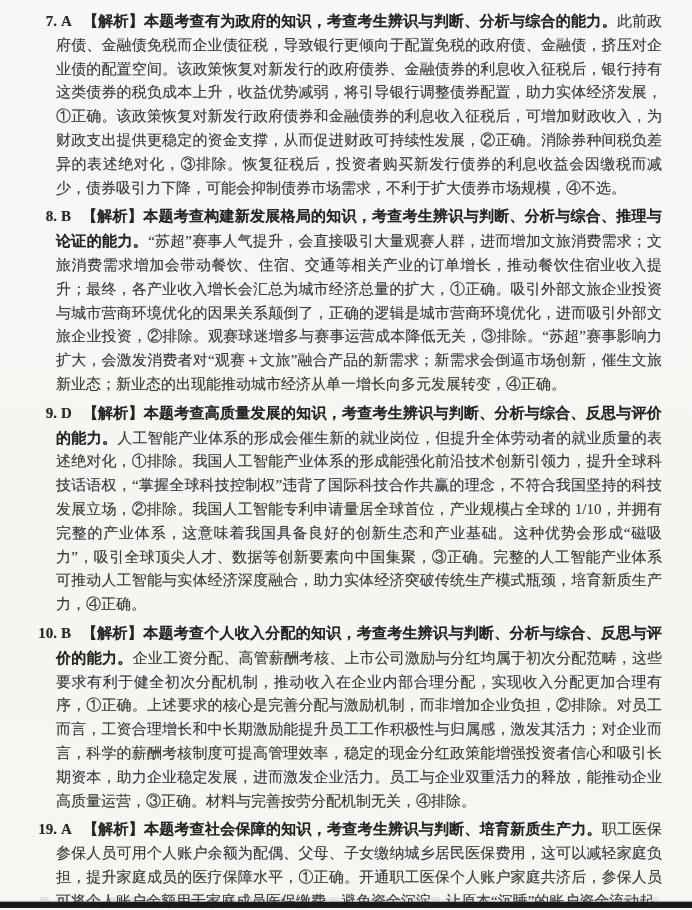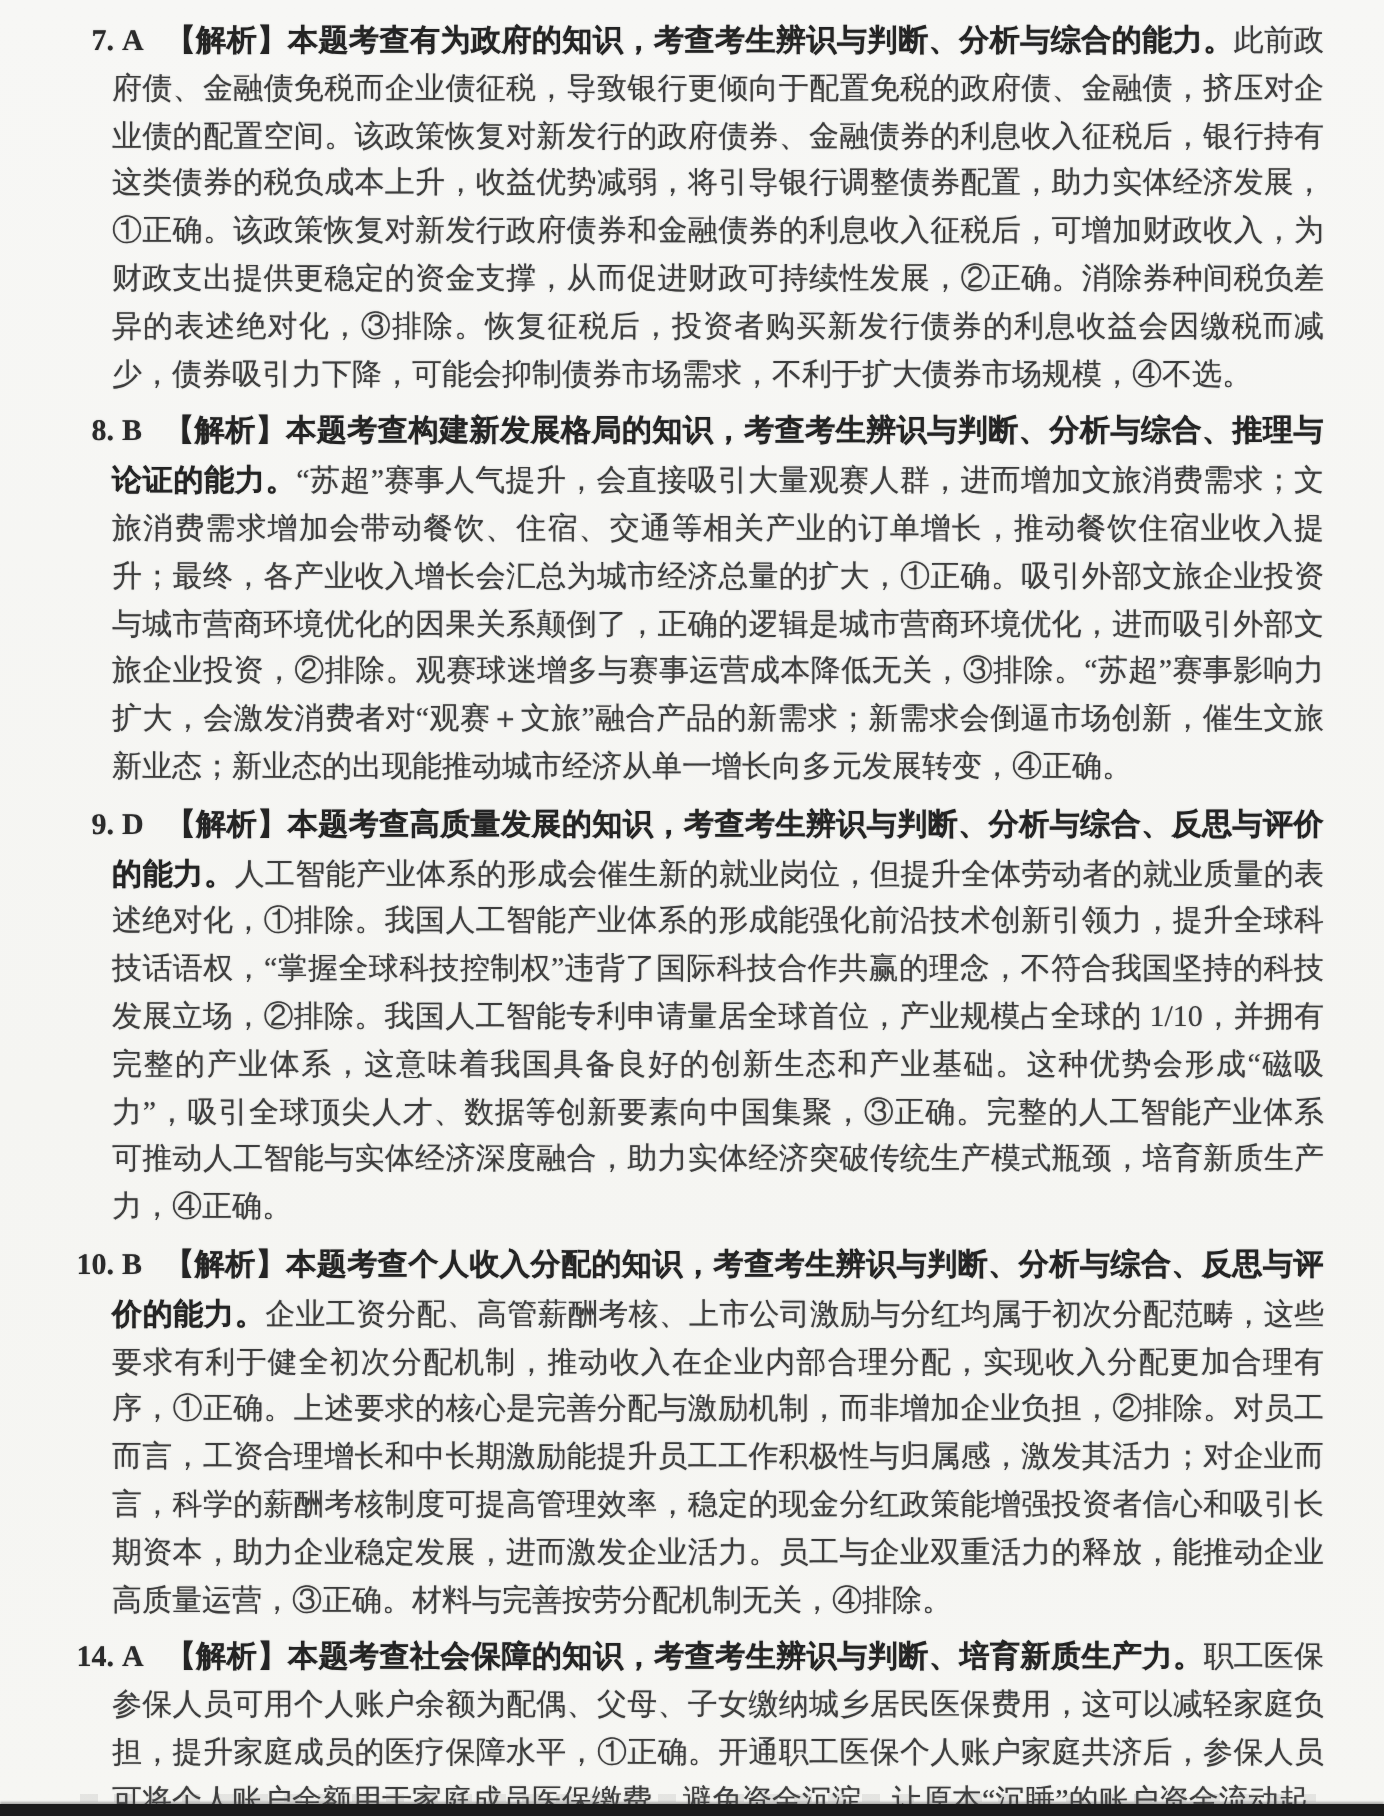--- a/index.html
+++ b/index.html
@@ -81,19 +81,19 @@
   <div class="content">
 
     <p class="item"><span class="num"><span class="q">7.</span><span class="ans">A</span></span><span class="bold">【解析】</span><span class="bold">本题考查有为政府的知识，考查考生辨识与判断、分析与综合的能力。</span><span class="body-text">此前政府债、金融债免税而企业债征税，导致银行更倾向于配置免税的政府债、金融债，挤压对企业债的配置空间。该政策恢复对新发行的政府债券、金融债券的利息收入征税后，银行持有这类债券的税负成本上升，收益优势减弱，将引导银行调整债券配置，助力实体经济发展，①正确。该政策恢复对新发行政府债券和金融债券的利息收入征税后，可增加财政收入，为财政支出提供更稳定的资金支撑，从而促进财政可持续性发展，②正确。消除券种间税负差异的表述绝对化，③排除。恢复征税后，投资者购买新发行债券的利息收益会因缴税而减少，债券吸引力下降，可能会抑制债券市场需求，不利于扩大债券市场规模，④不选。</span></p>
 
     <p class="item"><span class="num"><span class="q">8.</span><span class="ans">B</span></span><span class="bold">【解析】</span><span class="bold">本题考查构建新发展格局的知识，考查考生辨识与判断、分析与综合、推理与论证的能力。</span><span class="body-text">“苏超”赛事人气提升，会直接吸引大量观赛人群，进而增加文旅消费需求；文旅消费需求增加会带动餐饮、住宿、交通等相关产业的订单增长，推动餐饮住宿业收入提升；最终，各产业收入增长会汇总为城市经济总量的扩大，①正确。吸引外部文旅企业投资与城市营商环境优化的因果关系颠倒了，正确的逻辑是城市营商环境优化，进而吸引外部文旅企业投资，②排除。观赛球迷增多与赛事运营成本降低无关，③排除。“苏超”赛事影响力扩大，会激发消费者对“观赛＋文旅”融合产品的新需求；新需求会倒逼市场创新，催生文旅新业态；新业态的出现能推动城市经济从单一增长向多元发展转变，④正确。</span></p>
 
     <p class="item"><span class="num"><span class="q">9.</span><span class="ans">D</span></span><span class="bold">【解析】</span><span class="bold">本题考查高质量发展的知识，考查考生辨识与判断、分析与综合、反思与评价的能力。</span><span class="body-text">人工智能产业体系的形成会催生新的就业岗位，但提升全体劳动者的就业质量的表述绝对化，①排除。我国人工智能产业体系的形成能强化前沿技术创新引领力，提升全球科技话语权，“掌握全球科技控制权”违背了国际科技合作共赢的理念，不符合我国坚持的科技发展立场，②排除。我国人工智能专利申请量居全球首位，产业规模占全球的 1/10，并拥有完整的产业体系，这意味着我国具备良好的创新生态和产业基础。这种优势会形成“磁吸力”，吸引全球顶尖人才、数据等创新要素向中国集聚，③正确。完整的人工智能产业体系可推动人工智能与实体经济深度融合，助力实体经济突破传统生产模式瓶颈，培育新质生产力，④正确。</span></p>
 
     <p class="item"><span class="num"><span class="q">10.</span><span class="ans">B</span></span><span class="bold">【解析】</span><span class="bold">本题考查个人收入分配的知识，考查考生辨识与判断、分析与综合、反思与评价的能力。</span><span class="body-text">企业工资分配、高管薪酬考核、上市公司激励与分红均属于初次分配范畴，这些要求有利于健全初次分配机制，推动收入在企业内部合理分配，实现收入分配更加合理有序，①正确。上述要求的核心是完善分配与激励机制，而非增加企业负担，②排除。对员工而言，工资合理增长和中长期激励能提升员工工作积极性与归属感，激发其活力；对企业而言，科学的薪酬考核制度可提高管理效率，稳定的现金分红政策能增强投资者信心和吸引长期资本，助力企业稳定发展，进而激发企业活力。员工与企业双重活力的释放，能推动企业高质量运营，③正确。材料与完善按劳分配机制无关，④排除。</span></p>
 
-    <p class="item"><span class="num"><span class="q">14.</span><span class="ans">A</span></span><span class="bold">【解析】</span><span class="bold">本题考查社会保障的知识，考查考生辨识与判断、培育新质生产力。</span><span class="body-text">职工医保参保人员可用个人账户余额为配偶、父母、子女缴纳城乡居民医保费用，这可以减轻家庭负担，提升家庭成员的医疗保障水平，①正确。开通职工医保个人账户家庭共济后，参保人员可将个人账户余额用于家庭成员医保缴费，避免资金沉淀，让原本“沉睡”的账户资金流动起</span></p>
+    <p class="item"><span class="num"><span class="q">19.</span><span class="ans">A</span></span><span class="bold">【解析】</span><span class="bold">本题考查社会保障的知识，考查考生辨识与判断、培育新质生产力。</span><span class="body-text">职工医保参保人员可用个人账户余额为配偶、父母、子女缴纳城乡居民医保费用，这可以减轻家庭负担，提升家庭成员的医疗保障水平，①正确。开通职工医保个人账户家庭共济后，参保人员可将个人账户余额用于家庭成员医保缴费，避免资金沉淀，让原本“沉睡”的账户资金流动起</span></p>
 
   </div>
 
   <div class="cut-line-hint"></div>
   <div class="scan-edge"></div>
 </div>
 
 </body></html>

